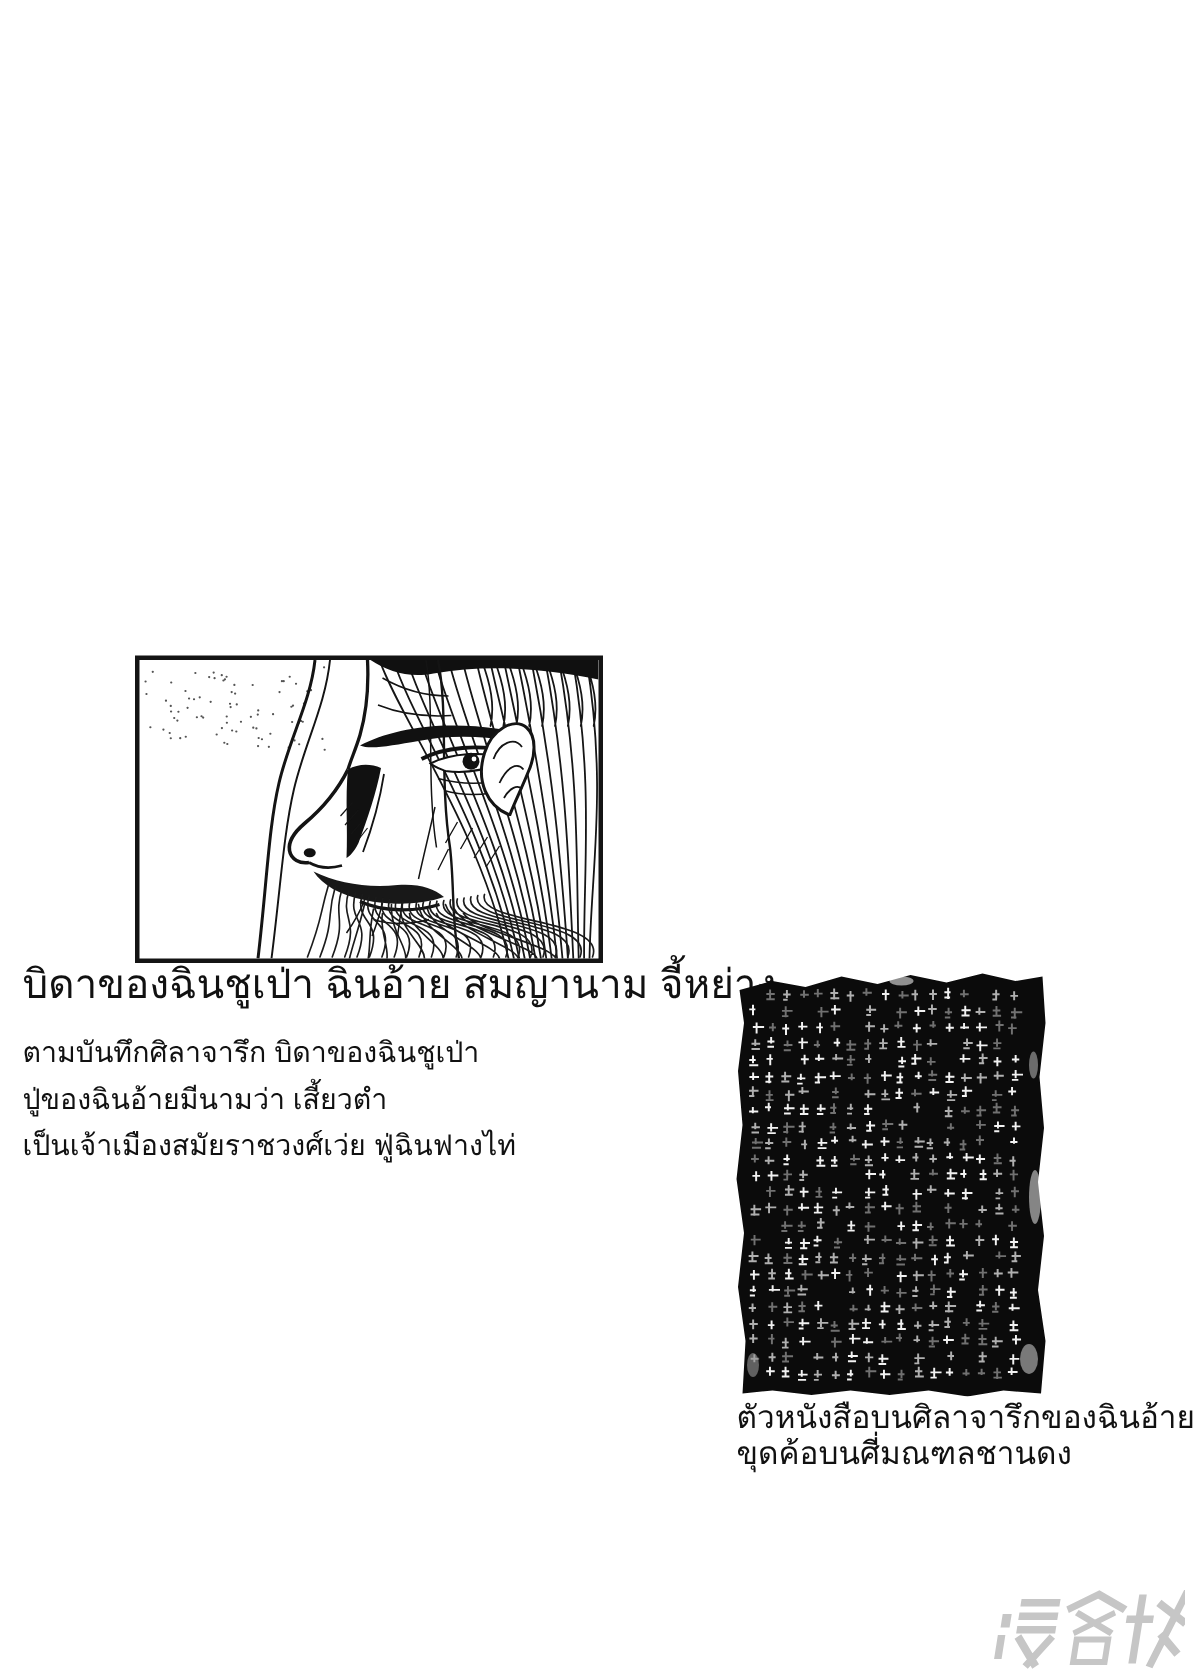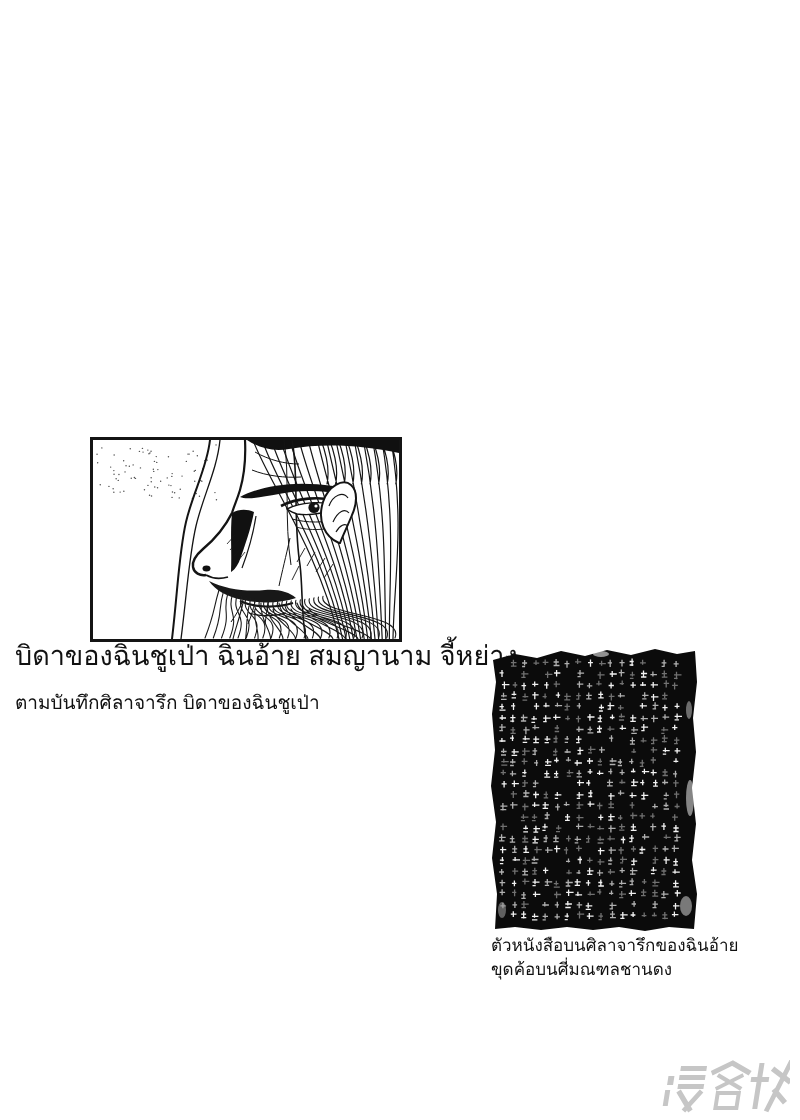--- a/index.html
+++ b/index.html
@@ -26,21 +26,21 @@
     left:15px;top:687px;width:470px;
     font-size:19px;line-height:31px;
   }
   .body-par div{white-space:nowrap;}
   
   .stele{left:489px;top:648px;width:209px;height:283px;}
   .stele svg{display:block;width:209px;height:283px;}
   
   .stele-caption{
     left:491px;top:934px;width:300px;
-    font-size:17px;line-height:24px;
+    font-size:21px;line-height:24px;
   }
   .stele-caption div{white-space:nowrap;}
   
   .watermark{left:662px;top:1060px;width:128px;height:54px;}
   .watermark svg{display:block;width:128px;height:54px;}
 </style>
 </head>
 <body style="--text-color: #111111;">
 
 <div class="abs manga-panel">
@@ -91,20 +91,22 @@
 
     <path d="M246,103 C232,97 224,81 230,62 C235,46 250,38 258,45 C265,51 264,64 259,75 C255,85 250,95 247,103 Z" fill="#fff" stroke="#141414" stroke-width="2"></path>
     <path d="M236,66 C240,55 250,51 255,58 M240,82 C245,71 252,68 256,73 M243,92 C247,85 252,83 255,86" fill="none" stroke="#141414" stroke-width="1.2"></path>
   </svg>
 </div>
 
 <div class="abs headline">บิดาของฉินชูเป่า ฉินอ้าย สมญานาม จี้หย่าง</div>
 
 <div class="abs body-par">
   <div>ตามบันทึกศิลาจารึก บิดาของฉินชูเป่า</div>
+  <div>ปู่ของฉินอ้ายมีนามว่า เสี้ยวตำ</div>
+  <div>เป็นเจ้าเมืองสมัยราชวงศ์เว่ย ฟู่ฉินฟางไท่</div>
 </div>
 
 <div class="abs stele">
   <svg viewBox="0 0 209 283" role="img" aria-label="black stone-rubbing of a Chinese stele inscription">
     <polygon fill="#0b0b0b" points="4,12 26,6 48,10 72,3 96,8 118,2 142,7 166,1 188,6 206,3 208,34 204,70 207,104 203,140 207,176 203,212 208,246 205,281 180,279 156,283 130,279 104,282 78,279 52,282 26,279 6,281 8,246 3,210 7,174 2,138 6,102 3,66 7,34"></polygon>
     <path id="stele-g0" fill="none" stroke="#fff" stroke-width="1.3" opacity="0.95" d="M10.5,24.9h4.1M13.0,21.9v7.0M12.9,36.6h7.5M15.4,33.6v7.4M10.5,58.7h4.3M13.0,55.7v5.2M10.5,62.2h6.0M10.6,70.0h6.4M13.1,67.0v5.0M10.4,93.0h6.1M12.9,90.0v4.1M12.6,135.9h5.1M15.1,132.9v6.6M11.1,201.7h6.2M13.6,198.7v6.5M10.9,212.1h4.1M13.4,209.1v4.2M10.9,215.6h3.4M22.6,46.3h4.7M25.1,43.3v4.3M22.6,49.8h4.4M22.0,57.9h4.2M24.5,54.9v7.2M21.3,69.7h5.2M23.8,66.7v7.5M21.3,73.2h3.9M21.0,90.2h4.0M23.5,87.2v5.7M22.6,103.9h7.1M25.1,100.9v5.4M22.6,107.4h5.6M22.8,135.6h7.1M25.3,132.6v6.5M23.6,211.9h7.4M26.1,208.9v4.1M22.9,235.4h4.4M25.4,232.4v5.8M21.8,266.2h5.7M24.3,263.2v5.9M32.5,37.7h4.6M35.0,34.7v7.3M33.7,90.8h7.0M36.2,87.8v4.5M33.7,94.3h4.5M33.3,124.6h4.2M35.8,121.6v4.6M33.3,128.1h3.5M34.3,180.4h4.7M36.8,177.4v4.1M34.3,183.9h4.7M34.4,200.8h4.2M36.9,197.8v6.5M34.4,204.3h5.7M32.2,266.2h4.9M34.7,263.2v7.2M32.2,269.7h5.1M43.2,36.4h6.1M45.7,33.4v5.1M43.3,46.9h6.3M45.8,43.9v7.4M44.9,58.1h5.3M47.4,55.1v6.5M42.4,70.9h5.5M44.9,67.9v4.1M42.4,74.4h3.7M44.3,91.2h5.9M46.8,88.2v5.8M44.3,94.7h5.6M44.2,146.5h5.8M46.7,143.5v6.7M43.1,157.2h7.3M45.6,154.2v4.8M44.4,180.7h6.6M46.9,177.7v5.8M44.4,184.2h4.8M43.5,191.3h6.3M46.0,188.3v5.7M43.5,194.8h5.4M43.5,234.1h7.0M46.0,231.1v5.1M43.5,237.6h3.2M43.9,246.4h7.5M46.4,243.4v5.5M43.0,268.4h6.4M45.5,265.4v4.4M43.0,271.9h5.4M55.2,36.9h4.4M57.7,33.9v6.9M54.4,57.8h6.1M56.9,54.8v4.5M54.2,70.2h7.5M56.7,67.2v6.8M54.2,73.7h3.5M55.6,91.1h5.8M58.1,88.1v4.9M55.6,94.6h4.3M56.1,113.9h6.4M58.6,110.9v5.1M56.1,117.4h5.9M55.3,125.6h4.9M57.8,122.6v5.7M55.3,129.1h5.9M53.6,156.9h6.2M56.1,153.9v6.0M53.6,160.4h5.5M53.4,178.8h5.3M55.9,175.8v4.6M53.4,182.3h3.2M54.0,222.4h5.3M56.5,219.4v6.1M65.1,25.0h6.3M67.6,22.0v6.4M66.8,47.2h4.3M69.3,44.2v5.5M64.2,69.4h7.3M66.7,66.4v5.3M65.1,112.5h4.6M67.6,109.5v4.9M65.0,125.7h4.3M67.5,122.7v5.2M65.0,129.2h4.3M65.8,146.9h6.6M68.3,143.9v4.0M65.8,150.4h3.3M65.2,200.6h6.0M67.7,197.6v7.0M76.0,168.9h5.1M78.5,165.9v5.8M76.0,172.4h4.8M77.1,244.4h7.5M79.6,241.4v6.5M76.3,256.0h6.6M78.8,253.0v4.4M76.3,259.5h5.4M75.7,268.2h4.1M78.2,265.2v4.4M75.7,271.7h3.1M87.1,91.1h5.4M89.6,88.1v5.7M87.1,94.6h3.6M88.5,102.3h5.9M91.0,99.3v7.1M88.5,105.8h3.6M85.6,115.0h7.3M88.1,112.0v5.7M88.0,134.7h7.0M90.5,131.7v6.4M87.7,146.9h6.8M90.2,143.9v5.6M87.7,150.4h3.5M88.6,211.5h4.4M91.1,208.5v7.3M85.7,233.9h6.0M88.2,230.9v6.1M85.7,237.4h5.3M86.4,246.8h6.7M88.9,243.8v4.1M99.0,14.6h4.9M101.5,11.6v7.2M98.4,69.0h7.1M100.9,66.0v6.7M98.0,113.0h6.0M100.5,110.0v6.0M98.6,123.9h4.8M101.1,120.9v5.2M97.2,135.0h4.1M99.7,132.0v5.7M99.3,145.0h4.2M101.8,142.0v6.7M99.3,148.5h3.9M98.6,156.2h6.8M101.1,153.2v5.6M98.1,222.8h6.4M100.6,219.8v6.9M98.1,226.3h5.3M96.9,234.9h4.5M99.4,231.9v5.9M96.7,257.8h6.6M99.2,254.8v5.5M96.7,261.3h5.1M97.8,268.1h6.8M100.3,265.1v6.0M109.3,46.4h4.8M111.8,43.4v6.6M109.3,49.9h5.4M109.9,59.5h5.1M112.4,56.5v4.8M109.9,63.0h4.0M108.7,70.1h4.4M111.2,67.1v7.1M108.7,73.6h4.0M108.0,80.5h5.0M110.5,77.5v6.7M108.0,84.0h4.1M108.0,125.4h6.4M110.5,122.4v4.7M109.3,169.4h5.0M111.8,166.4v5.9M108.9,202.7h6.6M111.4,199.7v7.1M109.3,234.5h4.0M111.8,231.5v7.0M109.3,238.0h5.6M120.7,26.0h7.1M123.2,23.0v6.1M119.6,37.5h5.3M122.1,34.5v5.9M118.6,57.6h6.7M121.1,54.6v6.7M118.6,61.1h3.4M120.9,69.5h4.6M123.4,66.5v4.8M119.4,147.9h6.2M121.9,144.9v7.0M119.3,168.7h6.4M121.8,165.7v6.4M119.3,172.2h4.3M130.7,80.3h6.4M133.2,77.3v4.7M131.8,191.5h4.5M134.3,188.5v7.0M131.3,266.9h7.4M133.8,263.9v6.2M131.3,270.4h4.2M140.6,13.5h4.1M143.1,10.5v7.5M140.6,17.0h3.8M141.5,37.1h5.4M144.0,34.1v5.7M141.3,69.8h6.0M143.8,66.8v6.9M141.3,73.3h5.5M141.9,123.5h4.5M144.4,120.5v4.1M142.2,134.1h7.0M144.7,131.1v7.0M142.2,137.6h5.5M140.6,147.6h6.9M143.1,144.6v5.3M141.8,178.8h5.2M144.3,175.8v6.9M141.8,182.3h5.8M140.3,190.1h4.6M142.8,187.1v6.4M140.3,193.6h3.1M142.3,213.2h5.9M144.8,210.2v6.2M142.3,216.7h3.6M139.8,245.3h7.1M142.3,242.3v5.6M141.6,267.0h4.8M144.1,264.0v5.1M152.0,25.5h6.1M154.5,22.5v7.1M152.0,29.0h5.4M151.2,37.0h5.8M153.7,34.0v4.0M150.8,57.9h7.1M153.3,54.9v5.5M152.3,79.1h6.8M154.8,76.1v6.2M152.3,82.6h3.3M152.9,123.7h7.3M155.4,120.7v5.4M151.2,134.7h4.1M153.7,131.7v5.5M152.3,147.3h7.0M154.8,144.3v7.5M152.3,150.8h4.0M150.5,201.5h5.8M153.0,198.5v5.1M150.5,205.0h3.7M161.7,36.9h7.3M164.2,33.9v5.8M162.0,48.9h7.4M164.5,45.9v7.0M161.7,124.6h6.0M164.2,121.6v6.0M164.1,134.7h4.5M166.6,131.7v5.8M164.1,138.2h4.8M161.9,222.1h5.7M164.4,219.1v4.5M161.9,225.6h3.8M173.4,59.7h5.2M175.9,56.7v6.1M173.8,102.7h6.9M176.3,99.7v4.6M173.8,106.2h3.4M172.4,178.1h4.6M174.9,175.1v7.0M174.6,211.8h6.1M177.1,208.8v7.1M185.6,58.3h4.9M188.1,55.3v5.1M185.6,68.4h7.4M188.1,65.4v5.4M185.6,71.9h4.3M183.2,79.7h5.2M185.7,76.7v5.4M185.6,102.9h5.7M188.1,99.9v5.7M184.5,113.3h4.8M187.0,110.3v4.2M184.4,180.0h5.3M186.9,177.0v6.1M184.4,183.5h5.2M184.3,213.6h4.6M186.8,210.6v5.8M184.3,217.1h4.6M183.5,224.2h7.3M186.0,221.2v4.6M184.1,235.3h5.5M186.6,232.3v6.3M184.1,238.8h5.8M185.8,245.0h5.9M188.3,242.0v6.4M184.0,257.9h6.5M186.5,254.9v6.7M182.9,266.6h6.5M185.4,263.6v5.1"></path>
     <path id="stele-g1" fill="none" stroke="#fff" stroke-width="1.3" opacity="0.68" d="M12.0,47.8h5.8M14.5,44.8v4.5M12.0,51.3h5.6M10.4,79.1h6.3M12.9,76.1v6.3M10.4,82.6h3.5M12.0,103.5h5.6M14.5,100.5v4.4M12.0,107.0h5.0M11.4,158.1h7.0M13.9,155.1v7.4M11.4,161.6h5.9M10.1,189.3h6.6M12.6,186.3v6.9M10.1,192.8h5.4M10.2,224.0h4.8M12.7,221.0v5.7M10.6,234.7h5.6M13.1,231.7v6.5M10.6,244.3h5.5M13.1,241.3v6.0M21.1,114.0h5.4M23.6,111.0v4.4M21.1,117.5h3.7M20.9,125.8h6.3M23.4,122.8v5.4M21.2,156.9h7.3M23.7,153.9v6.9M20.8,190.7h4.6M23.3,187.7v5.9M20.8,194.2h5.4M23.2,200.8h5.0M25.7,197.8v6.9M23.2,204.3h4.4M23.4,256.8h4.7M25.9,253.8v6.1M33.1,15.0h5.0M35.6,12.0v5.3M33.1,18.5h3.0M31.9,69.5h6.6M34.4,66.5v5.7M31.9,73.0h5.3M34.4,81.8h6.2M36.9,78.8v7.4M34.3,145.0h6.2M36.8,142.0v6.5M34.3,148.5h5.2M33.3,223.4h5.7M35.8,220.4v5.9M33.3,226.9h5.8M32.3,246.9h4.5M34.8,243.9v6.6M32.3,250.4h4.4M43.4,79.7h6.8M45.9,76.7v4.7M43.5,102.9h4.7M46.0,99.9v7.3M43.5,106.4h3.4M45.1,114.9h4.0M47.6,111.9v6.2M43.9,135.2h5.6M46.4,132.2v5.3M43.9,138.7h3.2M42.7,211.5h6.8M45.2,208.5v4.5M42.7,215.0h5.7M55.7,167.0h5.0M58.2,164.0v7.0M55.7,170.5h3.7M54.6,190.0h4.1M57.1,187.0v5.6M54.6,193.5h3.3M56.2,202.1h7.4M58.7,199.1v5.9M55.8,233.9h7.4M58.3,230.9v5.7M55.8,237.4h4.3M53.3,257.0h6.6M55.8,254.0v4.5M53.6,268.4h5.4M56.1,265.4v5.0M53.6,271.9h3.2M64.6,14.0h5.2M67.1,11.0v7.3M64.6,17.5h5.9M65.9,57.7h7.2M68.4,54.7v4.1M66.2,158.8h4.7M68.7,155.8v6.7M64.3,190.1h5.5M66.8,187.1v7.2M64.3,193.6h5.3M65.8,256.8h4.1M68.3,253.8v5.9M65.6,268.8h5.3M68.1,265.8v5.5M75.5,15.7h4.9M78.0,12.7v7.1M75.7,90.9h4.1M78.2,87.9v4.1M75.7,94.4h3.3M75.6,104.0h6.1M78.1,101.0v4.1M76.9,112.1h5.0M79.4,109.1v4.4M74.8,156.7h5.7M77.3,153.7v4.2M77.0,213.4h4.1M79.5,210.4v4.0M76.7,234.5h7.1M79.2,231.5v5.9M76.7,238.0h4.6M88.5,25.1h6.6M91.0,22.1v5.3M88.5,28.6h3.2M87.9,36.2h6.4M90.4,33.2v6.6M87.8,57.9h4.1M90.3,54.9v5.7M87.4,81.5h7.2M89.9,78.5v5.4M87.6,125.3h4.7M90.1,122.3v5.2M87.6,128.8h5.4M87.0,178.4h7.3M89.5,175.4v5.9M85.7,191.3h6.4M88.2,188.3v4.9M85.7,194.8h3.6M87.5,224.9h4.0M90.0,221.9v4.0M87.7,256.9h5.5M90.2,253.9v6.3M97.9,37.9h5.4M100.4,34.9v5.4M97.2,47.4h5.6M99.7,44.4v6.2M97.2,50.9h5.2M98.6,81.4h4.6M101.1,78.4v5.1M98.6,84.9h5.8M110.1,101.8h5.8M112.6,98.8v6.3M108.1,224.8h6.0M110.6,221.8v6.2M118.7,14.8h4.3M121.2,11.8v7.2M120.0,90.2h4.2M122.5,87.2v6.5M120.7,113.0h6.8M123.2,110.0v4.3M120.7,116.5h5.7M119.3,123.6h4.0M121.8,120.6v5.7M118.0,134.4h6.0M120.5,131.4v6.1M118.0,137.9h5.7M119.4,180.3h7.2M121.9,177.3v7.2M119.6,202.1h7.3M122.1,199.1v6.9M119.2,212.5h4.1M121.7,209.5v4.0M119.2,216.0h3.5M120.4,235.8h4.9M122.9,232.8v5.1M120.0,245.4h4.3M122.5,242.4v4.4M120.6,257.4h6.9M123.1,254.4v6.9M120.6,260.9h3.3M121.0,266.1h4.9M123.5,263.1v6.2M121.0,269.6h5.9M130.5,14.7h5.1M133.0,11.7v6.9M129.8,24.6h5.7M132.3,21.6v6.8M128.9,47.9h6.9M131.4,44.9v4.6M128.8,114.0h4.3M131.3,111.0v5.0M128.8,117.5h4.2M130.6,124.6h5.0M133.1,121.6v5.4M129.0,145.2h6.3M131.5,142.2v5.1M130.6,222.7h5.2M133.1,219.7v5.2M130.1,235.3h7.0M132.6,232.3v4.5M130.1,238.8h3.3M142.3,81.9h6.8M144.8,78.9v4.9M142.3,85.4h5.5M140.9,92.6h5.1M143.4,89.6v5.9M140.9,96.1h5.0M140.2,113.7h4.2M142.7,110.7v5.3M141.0,222.7h7.4M143.5,219.7v7.3M141.0,226.2h5.5M140.6,233.2h4.3M143.1,230.2v6.0M140.6,236.7h3.7M142.6,256.0h4.4M145.1,253.0v5.8M153.2,47.3h6.3M155.7,44.3v5.1M153.2,50.8h4.3M151.7,70.7h7.2M154.2,67.7v5.4M153.1,189.0h7.1M155.6,186.0v5.5M161.4,26.6h6.5M163.9,23.6v4.9M163.6,57.3h5.8M166.1,54.3v6.5M163.6,60.8h3.5M162.2,70.3h6.8M164.7,67.3v7.0M163.3,158.7h5.6M165.8,155.7v4.9M161.3,178.6h5.9M163.8,175.6v7.1M163.5,256.1h5.4M166.0,253.1v6.4M163.5,259.6h4.0M172.6,14.8h4.8M175.1,11.8v6.3M172.6,18.3h3.1M173.5,69.2h6.7M176.0,66.2v5.4M173.2,134.5h5.9M175.7,131.5v5.1M174.7,147.4h5.1M177.2,144.4v4.1M174.7,150.9h3.1M174.6,157.5h4.8M177.1,154.5v4.4M174.6,161.0h5.4M173.6,201.0h5.9M176.1,198.0v5.5M172.3,246.1h7.2M174.8,243.1v5.3M172.3,249.6h4.4M184.6,15.9h5.1M187.1,12.9v6.0M184.0,125.8h4.1M186.5,122.8v6.8M185.4,189.3h6.2M187.9,186.3v6.1M185.4,192.8h3.8M182.8,200.3h7.1M185.3,197.3v6.6"></path>
     <path id="stele-g2" fill="none" stroke="#fff" stroke-width="1.3" opacity="0.42" d="M12.3,113.7h7.4M14.8,110.7v4.1M12.3,117.2h6.0M11.7,124.7h5.2M14.2,121.7v5.3M11.5,178.4h6.6M14.0,175.4v6.8M11.4,257.8h5.7M13.9,254.8v5.4M21.9,14.7h5.6M24.4,11.7v6.6M21.9,18.2h5.6M23.7,37.0h4.6M26.2,34.0v5.5M21.5,81.9h4.7M24.0,78.9v6.1M21.5,85.4h5.2M21.8,145.9h6.2M24.3,142.9v7.1M23.3,223.1h5.9M25.8,220.1v6.5M23.1,244.4h4.2M25.6,241.4v6.8M32.3,25.9h7.1M34.8,22.9v7.2M32.3,29.4h4.3M33.5,48.6h5.8M36.0,45.6v4.1M33.5,52.1h4.7M33.2,103.1h7.5M35.7,100.1v7.5M33.2,106.6h3.3M32.7,113.3h5.8M35.2,110.3v6.2M33.3,134.9h5.7M35.8,131.9v6.1M33.3,138.4h3.1M33.3,158.5h6.2M35.8,155.5v6.9M31.9,169.2h7.5M34.4,166.2v4.9M31.9,172.7h4.0M33.3,190.5h5.6M35.8,187.5v5.8M33.3,194.0h6.0M33.8,212.3h7.3M36.3,209.3v5.7M33.8,215.8h3.9M33.4,233.4h6.9M35.9,230.4v6.0M32.4,256.1h7.3M34.9,253.1v7.1M32.4,259.6h4.6M44.5,15.2h5.7M47.0,12.2v4.9M42.9,169.2h5.3M45.4,166.2v4.7M42.9,172.7h3.8M45.4,201.6h7.4M47.9,198.6v6.6M43.3,222.7h4.8M45.8,219.7v6.2M43.3,226.2h4.3M53.7,14.4h5.7M56.2,11.4v5.5M56.1,26.4h7.3M58.6,23.4v6.7M53.6,48.6h4.1M56.1,45.6v4.8M54.7,146.4h4.2M57.2,143.4v6.3M54.7,149.9h4.5M64.7,36.1h6.4M67.2,33.1v6.1M65.7,80.0h4.4M68.2,77.0v4.5M65.7,83.5h4.4M64.5,90.5h4.1M67.0,87.5v6.3M64.5,94.0h3.8M64.1,103.5h4.4M66.6,100.5v4.9M64.1,107.0h3.6M67.0,180.2h5.4M69.5,177.2v4.5M67.0,183.7h4.0M64.8,235.7h4.7M67.3,232.7v4.7M64.8,239.2h6.0M65.1,246.5h7.0M67.6,243.5v6.8M75.3,48.3h6.5M77.8,45.3v6.2M75.3,51.8h5.9M75.6,58.4h5.5M78.1,55.4v5.6M75.6,61.9h3.8M76.3,70.7h4.6M78.8,67.7v4.5M77.8,124.7h6.5M80.3,121.7v4.5M77.8,128.2h4.2M77.1,190.6h4.7M79.6,187.6v5.8M74.9,201.9h4.3M77.4,198.9v7.4M77.4,224.8h5.4M79.9,221.8v4.5M86.1,13.8h6.1M88.6,10.8v5.1M87.2,47.7h4.6M89.7,44.7v5.8M87.2,51.2h3.1M86.9,70.7h4.8M89.4,67.7v6.8M87.6,156.8h6.7M90.1,153.8v6.6M87.6,160.3h3.9M87.5,169.7h7.0M90.0,166.7v6.4M87.2,200.4h5.7M89.7,197.4v5.9M88.0,266.2h7.2M90.5,263.2v7.2M99.2,101.3h7.3M101.7,98.3v5.2M99.2,104.8h3.8M98.7,178.7h6.8M101.2,175.7v4.5M97.0,190.6h4.2M99.5,187.6v6.7M97.0,194.1h3.4M98.2,212.4h5.4M100.7,209.4v5.1M98.6,246.4h7.2M101.1,243.4v4.1M110.1,15.7h6.7M112.6,12.7v5.0M108.6,26.8h7.0M111.1,23.8v7.2M107.3,35.8h5.3M109.8,32.8v4.7M108.8,113.4h4.2M111.3,110.4v4.3M108.8,116.9h4.2M108.1,157.5h5.4M110.6,154.5v7.1M108.3,180.7h6.8M110.8,177.7v4.1M108.6,191.5h6.5M111.1,188.5v4.2M108.6,195.0h5.7M108.6,213.9h6.8M111.1,210.9v6.1M108.3,244.0h4.0M110.8,241.0v5.4M109.5,268.1h4.5M112.0,265.1v5.5M109.5,271.6h3.3M119.8,48.4h5.7M122.3,45.4v7.2M118.5,81.2h6.9M121.0,78.2v4.7M119.4,156.2h5.6M121.9,153.2v6.9M119.4,159.7h5.6M118.5,190.8h7.4M121.0,187.8v4.8M118.9,224.0h7.0M121.4,221.0v5.2M130.7,35.6h4.2M133.2,32.6v4.5M129.0,59.9h5.7M131.5,56.9v5.2M129.9,68.5h5.9M132.4,65.5v4.2M129.9,72.0h5.2M130.4,134.5h5.9M132.9,131.5v4.2M129.0,170.0h4.4M131.5,167.0v5.1M130.2,178.7h5.9M132.7,175.7v5.4M130.2,182.2h5.2M129.5,202.0h5.3M132.0,199.0v7.3M131.1,211.4h6.9M133.6,208.4v5.7M131.1,214.9h3.0M130.2,246.1h6.8M132.7,243.1v5.5M130.2,249.6h4.1M140.9,26.8h4.8M143.4,23.8v4.7M140.9,30.3h3.6M142.4,103.8h4.7M144.9,100.8v4.3M140.7,157.1h4.7M143.2,154.1v6.5M141.3,167.5h6.9M143.8,164.5v6.5M142.0,201.0h5.0M144.5,198.0v5.7M151.1,14.8h5.7M153.6,11.8v5.0M151.7,92.8h5.8M154.2,89.8v4.7M150.8,114.8h4.5M153.3,111.8v6.5M150.8,118.3h3.7M150.6,167.9h5.5M153.1,164.9v5.9M152.9,233.9h4.6M155.4,230.9v5.1M152.0,244.2h5.4M154.5,241.2v6.6M152.0,247.7h4.7M152.7,267.6h4.7M155.2,264.6v4.5M162.0,92.2h6.4M164.5,89.2v5.8M162.0,95.7h3.4M161.8,101.9h6.4M164.3,98.9v5.8M161.7,112.0h5.3M164.2,109.0v6.5M161.3,168.2h4.4M163.8,165.2v5.0M163.7,200.4h5.4M166.2,197.4v6.6M163.7,211.7h5.7M166.2,208.7v6.2M163.7,215.2h3.4M163.4,234.4h7.1M165.9,231.4v5.1M163.4,237.9h5.8M163.3,244.7h5.4M165.8,241.7v6.2M163.3,248.2h5.9M162.9,267.5h4.8M165.4,264.5v4.1M172.8,25.6h5.1M175.3,22.6v7.2M172.8,29.1h5.6M174.7,35.3h5.4M177.2,32.3v7.3M173.2,47.4h5.4M175.7,44.4v5.5M173.2,50.9h4.8M172.3,81.9h6.9M174.8,78.9v4.3M172.3,85.4h3.1M172.9,90.1h5.8M175.4,87.1v7.3M172.9,93.6h4.9M173.5,124.0h5.0M176.0,121.0v5.7M173.5,127.5h5.4M174.7,189.4h7.0M177.2,186.4v4.6M172.4,223.0h4.9M174.9,220.0v5.5M172.4,226.5h4.2M173.3,266.9h5.0M175.8,263.9v7.4M173.3,270.4h5.6M185.0,26.8h7.5M187.5,23.8v7.4M185.0,30.3h3.6M183.1,37.4h5.7M185.6,34.4v7.2M185.1,92.2h5.3M187.6,89.2v6.6M185.1,95.7h3.7M184.2,134.9h5.5M186.7,131.9v7.1M185.0,146.2h5.3M187.5,143.2v7.0M185.6,158.5h5.0M188.1,155.5v5.0M183.2,169.2h5.7M185.7,166.2v6.5"></path>
 
     <ellipse cx="201" cy="150" rx="4" ry="18" fill="#fff" opacity="0.5"></ellipse>

